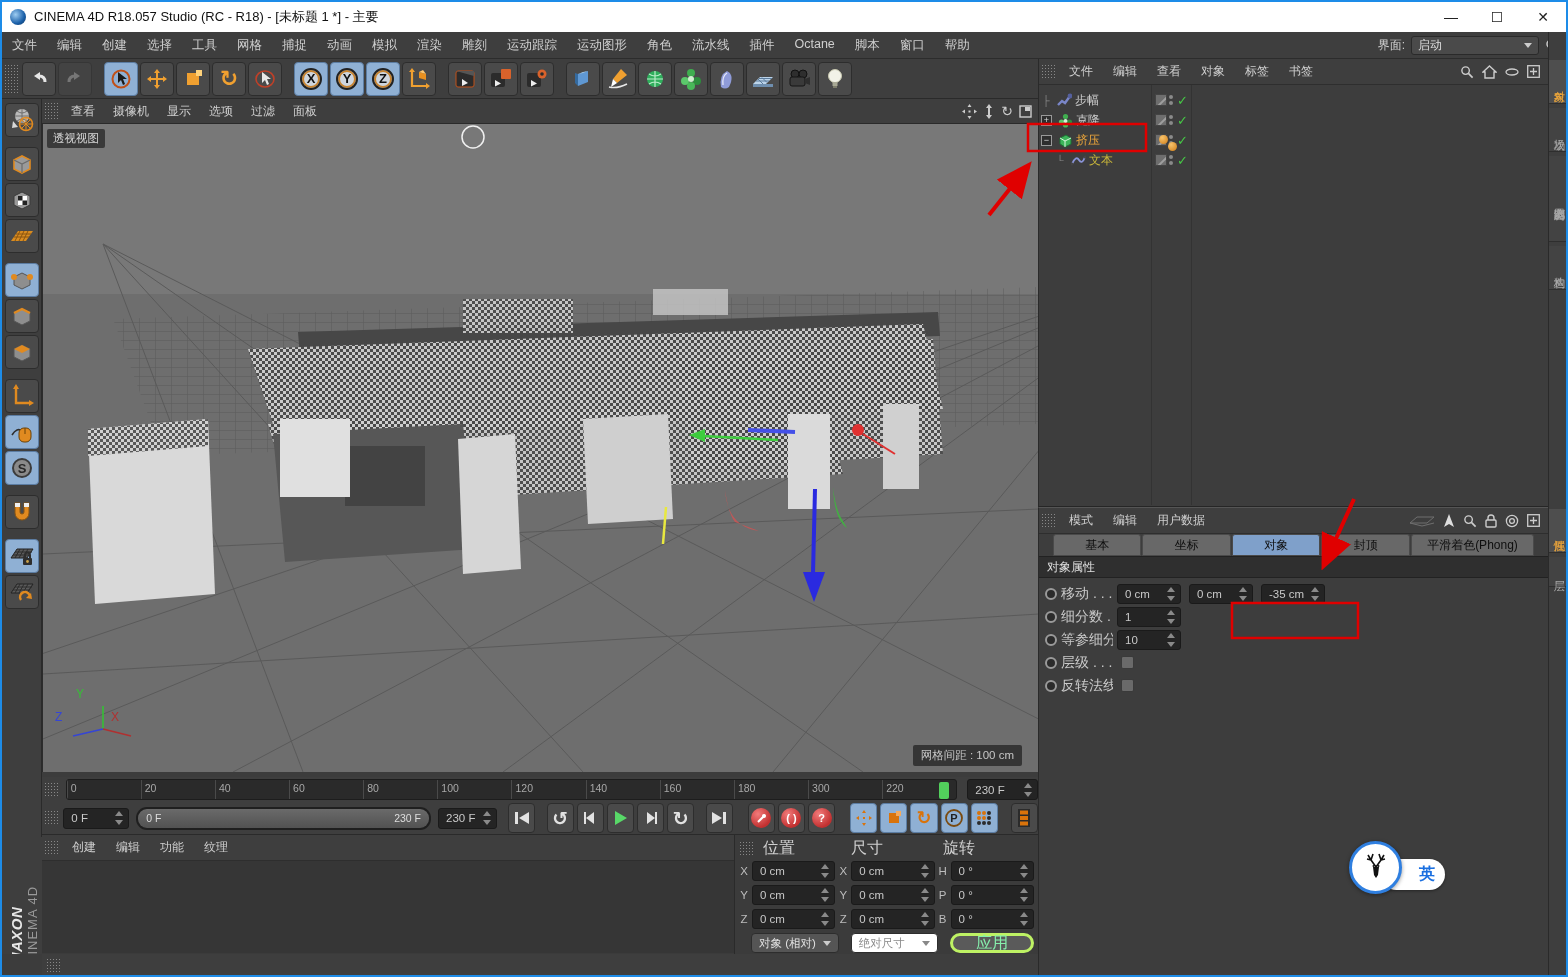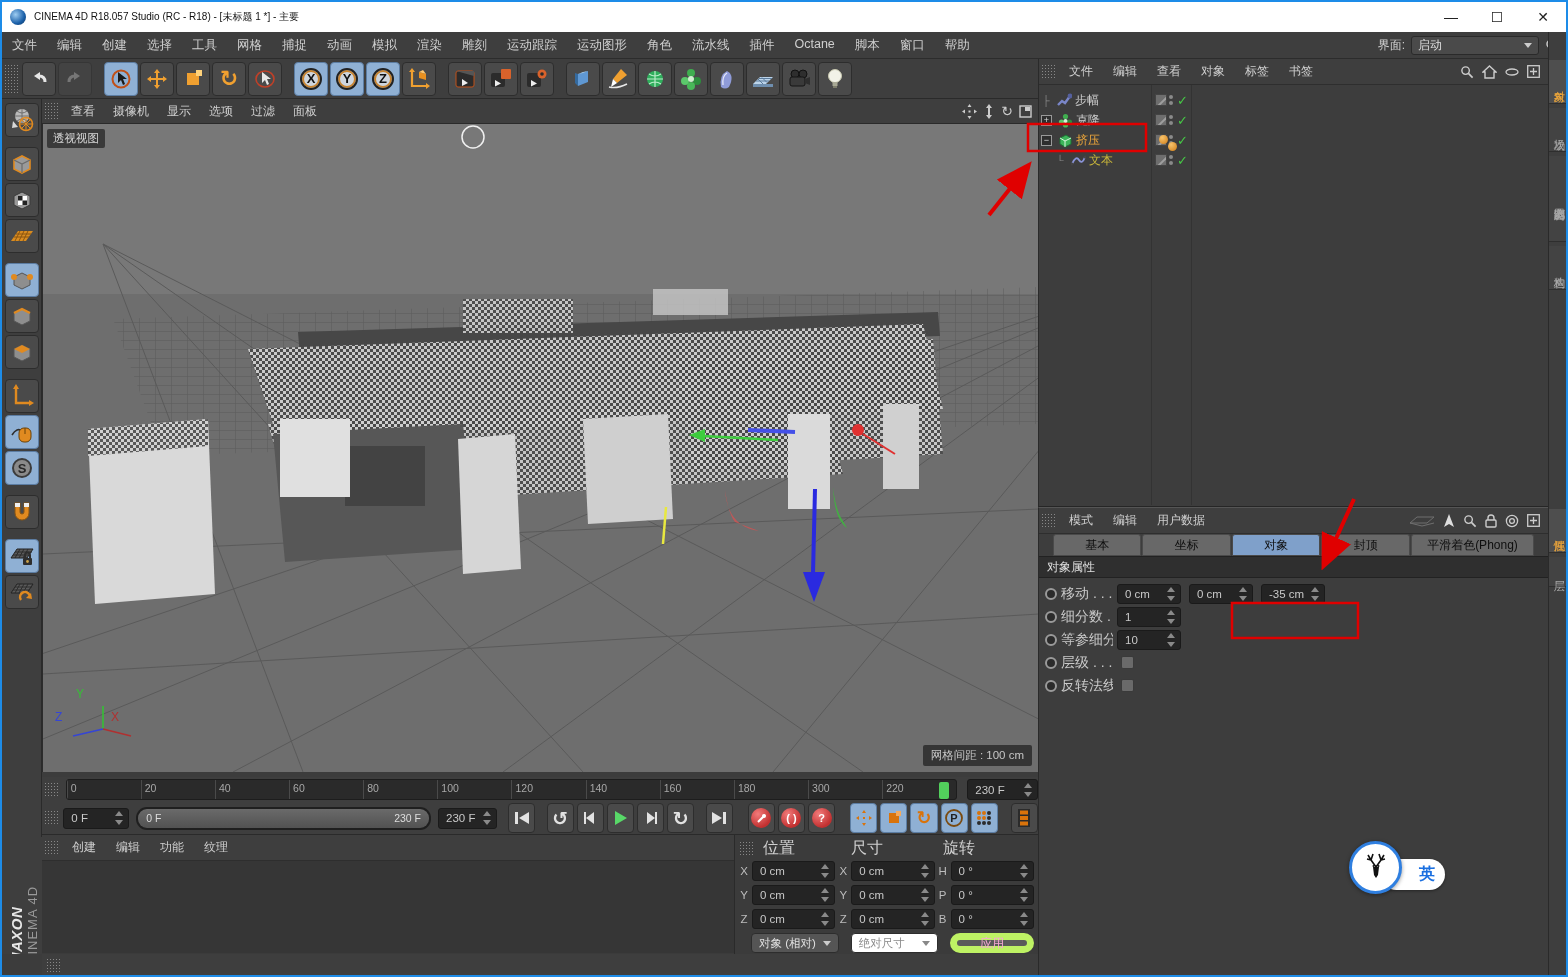--- a/index.html
+++ b/index.html
@@ -5,21 +5,21 @@
   * { margin:0; padding:0; box-sizing:border-box; }
   html,body { width:1568px; height:977px; background:#222; }
   body { font-family:"Liberation Sans","DejaVu Sans",sans-serif; font-size:12px; color:#c8c8c8; overflow:hidden; }
   #window { position:relative; width:1568px; height:977px; background:#3c3c3c; border:2px solid #1d8ce8; overflow:hidden; }
   .abs { position:absolute; }
   .grip { background:radial-gradient(#9a9a9a 0.8px, transparent 1px); background-size:3px 3px; width:16px; height:14px; opacity:.8; }
 
   
   .titlebar { left:0; top:0; width:1564px; height:30px; background:#fff; color:#000; display:flex; align-items:center; }
   .c4dicon { width:16px; height:16px; border-radius:50%; background:radial-gradient(circle at 35% 35%, #9ecdf2, #1a5fa8 60%, #0b2e57); margin:0 8px 0 8px; }
-  .title-text { font-size:10px; color:#111; }
+  .title-text { font-size:13px; color:#111; }
   .wctrls { margin-left:auto; display:flex; height:30px; }
   .wctrl { width:46px; height:30px; display:flex; align-items:center; justify-content:center; font-size:14px; color:#222; }
 
   
   .menubar { left:0; top:30px; width:1564px; height:27px; background:#3e3e3e; border-bottom:1px solid #2c2c2c; display:flex; align-items:center; }
   .menu-item { padding:0 10px; color:#cfcfcf; font-size:12.5px; }
   .iface { margin-left:auto; display:flex; align-items:center; gap:6px; padding-right:6px; }
   .iface-dd { width:128px; height:19px; background:#4a4a4a; border:1px solid #2a2a2a; border-radius:3px; display:flex; align-items:center; padding:0 6px; color:#ddd; }
   .dd-ar { margin-left:auto; width:0; height:0; border-left:4px solid transparent; border-right:4px solid transparent; border-top:5px solid #ccc; }
 
@@ -36,21 +36,21 @@
   .ltoolbar { left:0; top:97px; width:40px; height:738px; background:#3e3e3e; border-right:1px solid #2a2a2a; display:flex; flex-direction:column; align-items:center; gap:2px; padding-top:4px; }
   .ltoolbar .tile { width:34px; height:34px; }
   .lsep { height:6px; }
 
   
   .vp-menubar { left:40px; top:97px; width:996px; height:25px; background:#3e3e3e; display:flex; align-items:center; border-bottom:1px solid #2a2a2a; }
   .vp-menubar .menu-item { font-size:12px; padding:0 9px; }
   .vp-right { margin-left:auto; display:flex; gap:6px; padding-right:6px; color:#ccc; font-size:13px; align-items:center; }
   .vp-canvas { left:40px; top:122px; width:996px; height:648px; background:linear-gradient(#7a7a7a, #606060); border-left:1px solid #2c2c2c; overflow:hidden; }
   .vp-label { left:4px; top:5px; background:#3a3a3a; color:#d6d6d6; padding:2px 6px; font-size:11.5px; border-radius:2px; }
-  .grid-badge { right:6px; bottom:6px; background:#353535; color:#c6c6c6; padding:3px 8px; font-size:11.5px; border-radius:2px; }
+  .grid-badge { right:16px; bottom:6px; background:#353535; color:#c6c6c6; padding:3px 8px; font-size:11.5px; border-radius:2px; }
 
   
   .ruler { left:40px; top:775px; width:996px; height:25px; background:#3e3e3e; display:flex; align-items:center; }
   .ruler-band { position:relative; margin-left:6px; width:912px; height:21px; background:#2a2a2a; border-radius:3px; overflow:hidden; border:1px solid #1d1d1d; }
   .ticks { display:flex; height:100%; }
   .tick { width:78px; color:#a8a8a8; font-size:10.5px; padding:2px 0 0 3px; border-left:1px solid #4a4a4a; height:100%; }
   .playhead { position:absolute; right:7px; top:2px; width:10px; height:17px; background:#52d05c; border-radius:2px; }
   .endframe-field { margin-left:10px; }
 
   .field { background:#242424; border:1px solid #1a1a1a; border-radius:3px; height:21px; display:flex; align-items:center; padding:0 4px 0 7px; color:#c9c9c9; }
@@ -78,21 +78,21 @@
   .mat-area { height:92px; background:#363636; }
   .coords { left:733px; top:833px; width:303px; height:119px; background:#3b3b3b; padding:2px 4px; }
   .coord-head { display:flex; height:22px; align-items:center; color:#cfcfcf; }
   .coord-head span { font-size:16px; }
   .coord-row { display:flex; align-items:center; height:24px; gap:3px; }
   .coord-row .lbl { width:10px; text-align:center; color:#bdbdbd; font-size:11.5px; }
   .coord-row .field { width:84px; height:20px; }
   .coord-foot { display:flex; align-items:center; height:24px; gap:12px; padding-left:12px; }
   .dd-btn { width:88px; height:20px; background:#555; border:1px solid #2d2d2d; border-radius:4px; display:flex; align-items:center; padding:0 7px; font-size:11.5px; color:#e0e0e0; }
   .dd-btn.dim { color:#8a8a8a; background:#ffffff; }
-  .apply-btn { width:84px; height:20px; background:#5a5a5a; border:7px solid #bef264; border-radius:10px; display:flex; align-items:center; justify-content:center; color:#f9a8d4; font-size:12px; }
+  .apply-btn { width:84px; height:20px; background:#5a5a5a; border:3px solid #bef264; border-radius:10px; display:flex; align-items:center; justify-content:center; color:#86efac; font-size:16px; }
   .statusbar { left:40px; top:952px; width:996px; height:21px; background:#3e3e3e; display:flex; align-items:center; padding-left:4px; }
 
   
   .objmgr { left:1036px; top:57px; width:510px; height:448px; background:#3d3d3d; border-left:1px solid #2a2a2a; border-bottom:1px solid #262626; }
   .om-icons { margin-left:auto; display:flex; gap:8px; align-items:center; padding-right:8px; }
   .tree { position:relative; height:420px; background:#3d3d3d; }
   .tree-div { position:absolute; left:112px; top:0; width:1px; height:100%; background:#333; }
   .tree-div2 { position:absolute; left:152px; top:0; width:1px; height:100%; background:#333; }
   .trow { position:absolute; left:0; height:20px; display:flex; align-items:center; width:100%; }
   .twig { color:#8a8a8a; font-size:10px; width:14px; text-align:center; }

